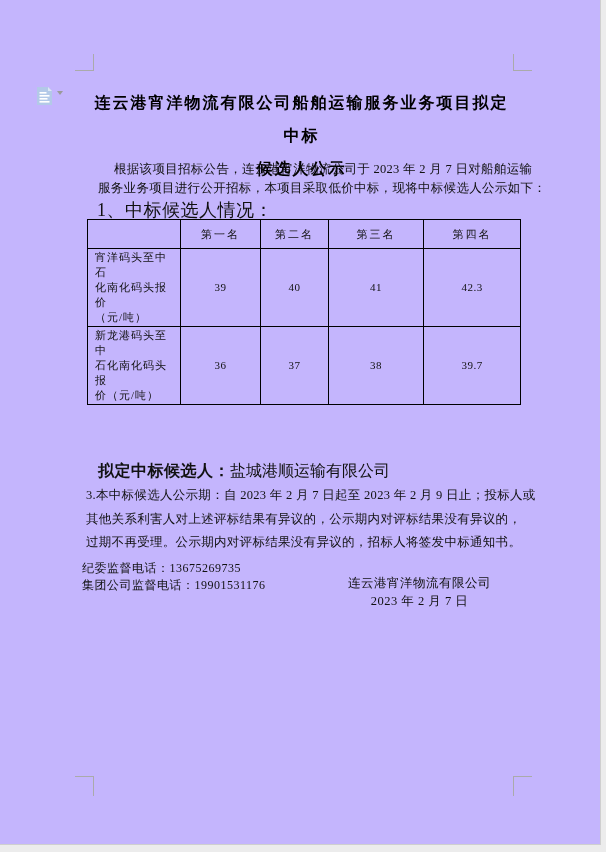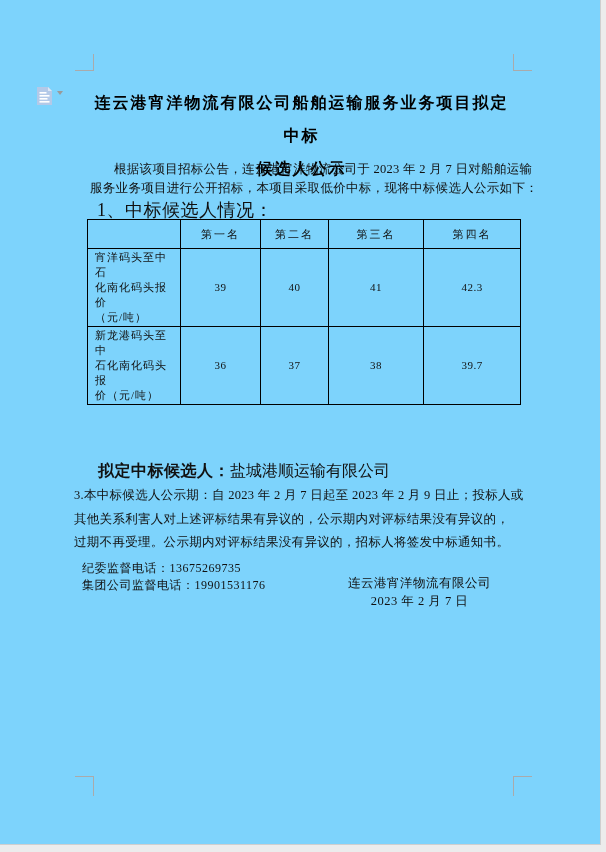--- a/index.html
+++ b/index.html
@@ -5,21 +5,21 @@
   html,body{margin:0;padding:0;}
   body{
     width:606px;height:852px;position:relative;
     background:#ececec;
     font-family:"Liberation Serif","DejaVu Serif",serif;
     color:#111;
     overflow:hidden;
   }
   .page{
     position:absolute;left:0;top:0;width:600px;height:844px;
-    background:#7dd3fc;
+    background:#c4b5fd;
     border-right:1px solid #cfcfcf;
     border-bottom:1px solid #cfcfcf;
     overflow:hidden;
   }
   
   .crop{position:absolute;width:18px;height:16px;}
   .crop-tl{left:75px;top:54px;border-right:1px solid #aaa;border-bottom:1px solid #aaa;}
   .crop-tr{left:513px;top:54px;border-left:1px solid #aaa;border-bottom:1px solid #aaa;}
   .crop-bl{left:75px;top:776px;height:19px;border-right:1px solid #aaa;border-top:1px solid #aaa;}
   .crop-br{left:513px;top:776px;height:19px;border-left:1px solid #aaa;border-top:1px solid #aaa;}
@@ -31,39 +31,39 @@
   .caret .tri{width:0;height:0;margin:1px auto 0;border-left:3.5px solid transparent;
     border-right:3.5px solid transparent;border-top:4px solid #9a9a9a;}
   
   .title{
     position:absolute;left:90px;top:86px;width:423px;
     text-align:center;font-weight:bold;font-size:16px;line-height:33px;
     letter-spacing:2px;color:#000;
   }
   .intro{position:absolute;left:90px;top:160px;width:426px;font-size:12.5px;line-height:19px;letter-spacing:0.3px;}
   .intro .l1{text-indent:24px;white-space:nowrap;}
-  .intro .l2{white-space:nowrap;}
+  .intro .l2{white-space:nowrap;margin-left:8px;}
   .sec{position:absolute;left:97px;top:198px;font-size:18px;letter-spacing:0.5px;}
   table.bid{
     position:absolute;left:87px;top:219px;width:433px;
     border-collapse:collapse;table-layout:fixed;
   }
   table.bid td{
     border:1px solid #000;
     font-size:11px;line-height:15px;
     text-align:center;vertical-align:middle;
     white-space:pre-line;
     padding:1px 12px;
     letter-spacing:0.5px;
   }
   table.bid tr.hdr td{height:26px;letter-spacing:2px;}
   table.bid td.lbl{text-align:left;padding-left:7px;letter-spacing:1px;}
   .proposed{position:absolute;left:98px;top:461px;font-size:16px;line-height:19px;}
   .proposed .plabel{font-weight:bold;letter-spacing:0.5px;}
-  .notice{position:absolute;left:74px;top:484px;width:445px;font-size:12.5px;line-height:23.5px;letter-spacing:0.3px;}
+  .notice{position:absolute;left:86px;top:484px;width:445px;font-size:12.5px;line-height:23.5px;letter-spacing:0.3px;}
   .notice div{white-space:nowrap;}
   .contacts{position:absolute;left:82px;top:560px;font-size:12px;line-height:17px;letter-spacing:0.5px;}
   .signature{position:absolute;right:109px;top:574px;text-align:center;font-size:12.5px;line-height:18px;letter-spacing:0.5px;}
 </style>
 </head>
 <body>
 
 <div class="page">
 
   <div class="crop crop-tl"></div>

